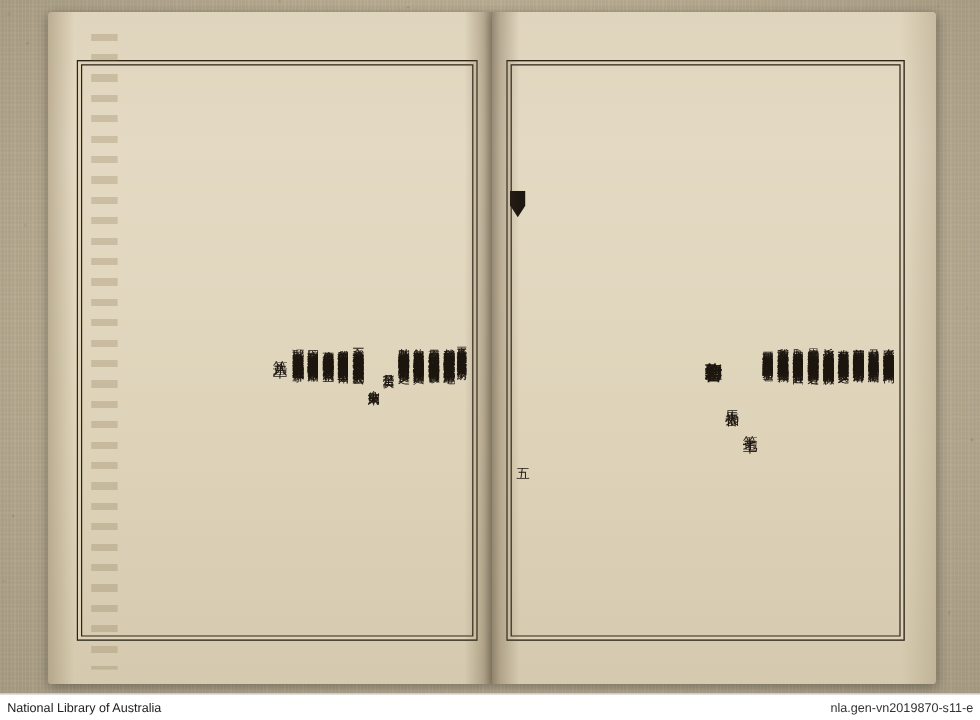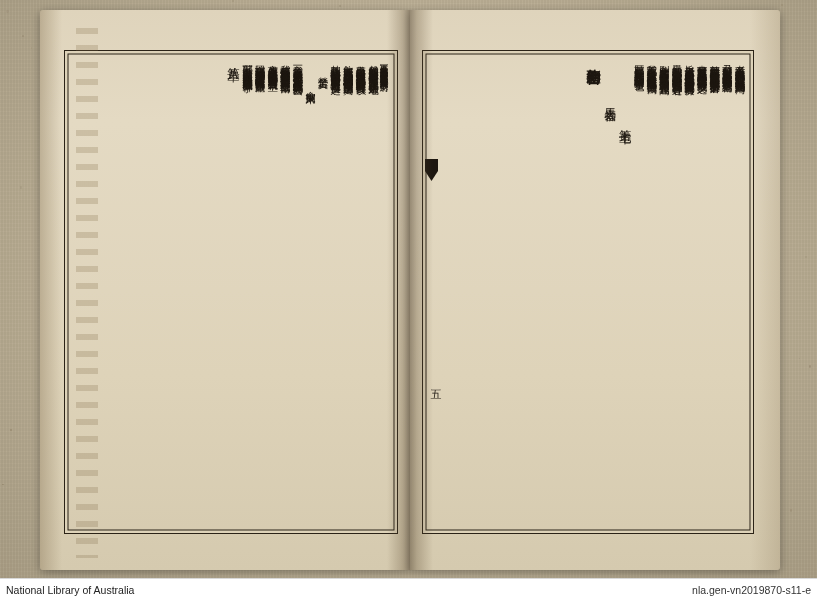--- a/index.html
+++ b/index.html
@@ -12,20 +12,21 @@
     height: 600px;
     overflow: hidden;
     font-family: "DejaVu Sans", sans-serif;
   }
   #page {
     position: relative;
     width: 817px;
     height: 600px;
     background: #b9ac93;
     overflow: hidden;
+    text-align: center;
   }
   
   #scan-bg {
     position: absolute;
     inset: 0;
     background:
       radial-gradient(ellipse at 50% 45%, #cfc3ab 0%, #bcb096 55%, #a79b82 100%);
   }
   #scan-noise {
     position: absolute;

